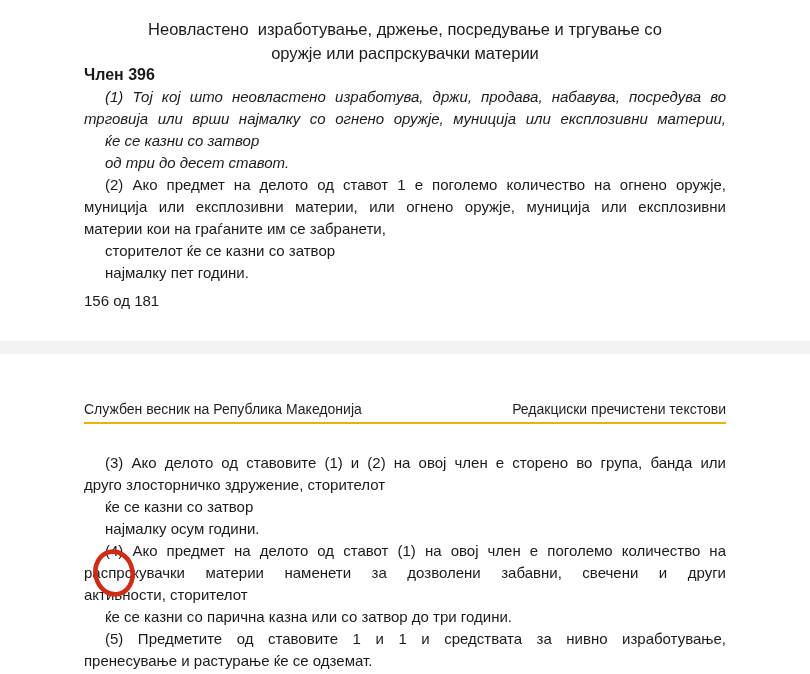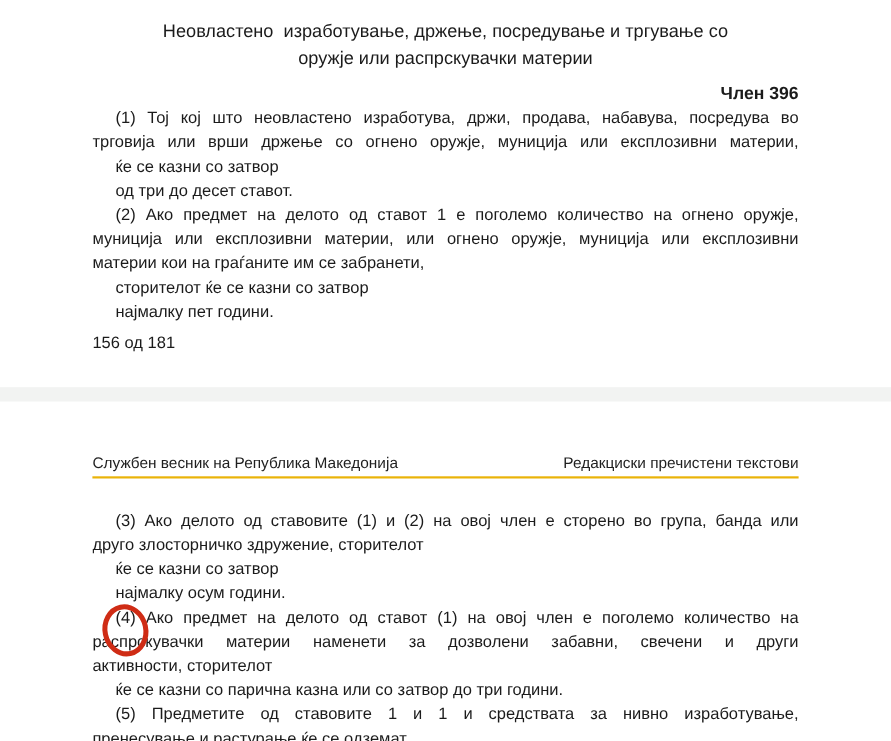--- a/index.html
+++ b/index.html
@@ -12,25 +12,25 @@
   .doc { position:relative; width:810px; height:674px; }
   .content { padding:0 84px; }
 
   
   .title-line {
     margin-top:0; text-align:center; font-weight:400;
     font-size:16.5px; line-height:24px; white-space:pre-wrap;
   }
   .title-line.first { margin-top:17px; }
   .article-heading {
-    margin-top:11px; text-align:right; font-weight:700;
+    text-align:left; font-weight:700;
     font-size:16px; line-height:20px;
   }
   .para { margin:0; }
-  .para-first { margin-top:1px; }
+  .para-first { margin-top:1px;font-style:italic; }
   .ln { font-size:15px; line-height:22px; height:22px; overflow:hidden; }
   .j   { text-align:justify; text-align-last:justify; }
   .ind { text-indent:21px; }
   .pen { padding-left:21px; }
   .page-number {
     margin-top:6px; text-align:left; font-size:15px; line-height:22px;
   }
 
   
   .page-gap {
@@ -59,21 +59,21 @@
 <div class="doc">
 
   <section class="content">
     <div class="title-line first">Неовластено  изработување, држење, посредување и тргување со</div>
     <div class="title-line">оружје или распрскувачки материи</div>
 
     <div class="article-heading">Член 396</div>
 
     <div class="para para-first">
       <div class="ln j ind">(1) Тој кој што неовластено изработува, држи, продава, набавува, посредува во</div>
-      <div class="ln j">трговија или врши држење со огнено оружје, муниција или експлозивни материи,</div>
+      <div class="ln j">трговија или врши најмалку со огнено оружје, муниција или експлозивни материи,</div>
       <div class="ln pen">ќе се казни со затвор</div>
       <div class="ln pen">од три до десет ставот.</div>
     </div>
 
     <div class="para">
       <div class="ln j ind">(2) Ако предмет на делото од ставот 1 е поголемо количество на огнено оружје,</div>
       <div class="ln j">муниција или експлозивни материи, или огнено оружје, муниција или експлозивни</div>
       <div class="ln">материи кои на граѓаните им се забранети,</div>
       <div class="ln pen">сторителот ќе се казни со затвор</div>
       <div class="ln pen">најмалку пет години.</div>

